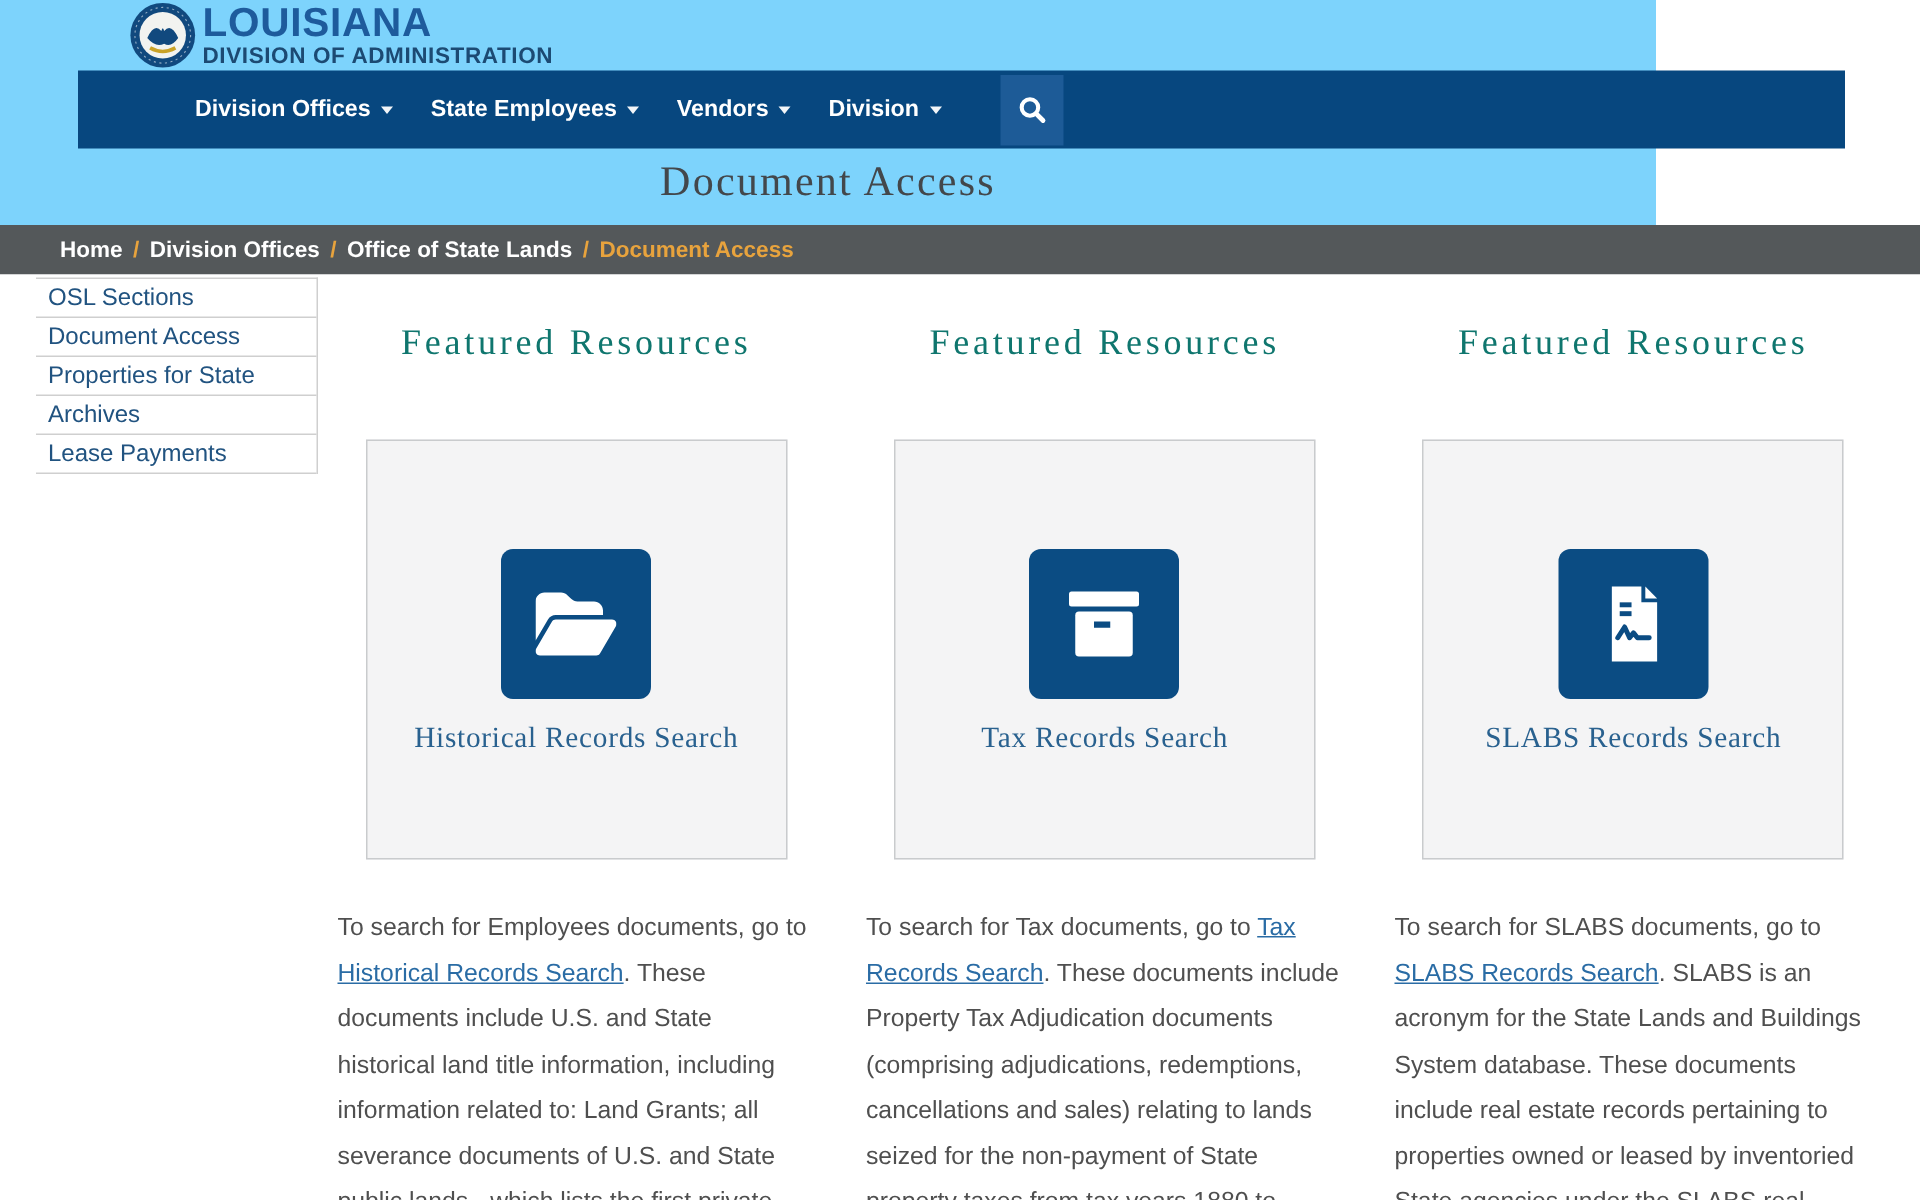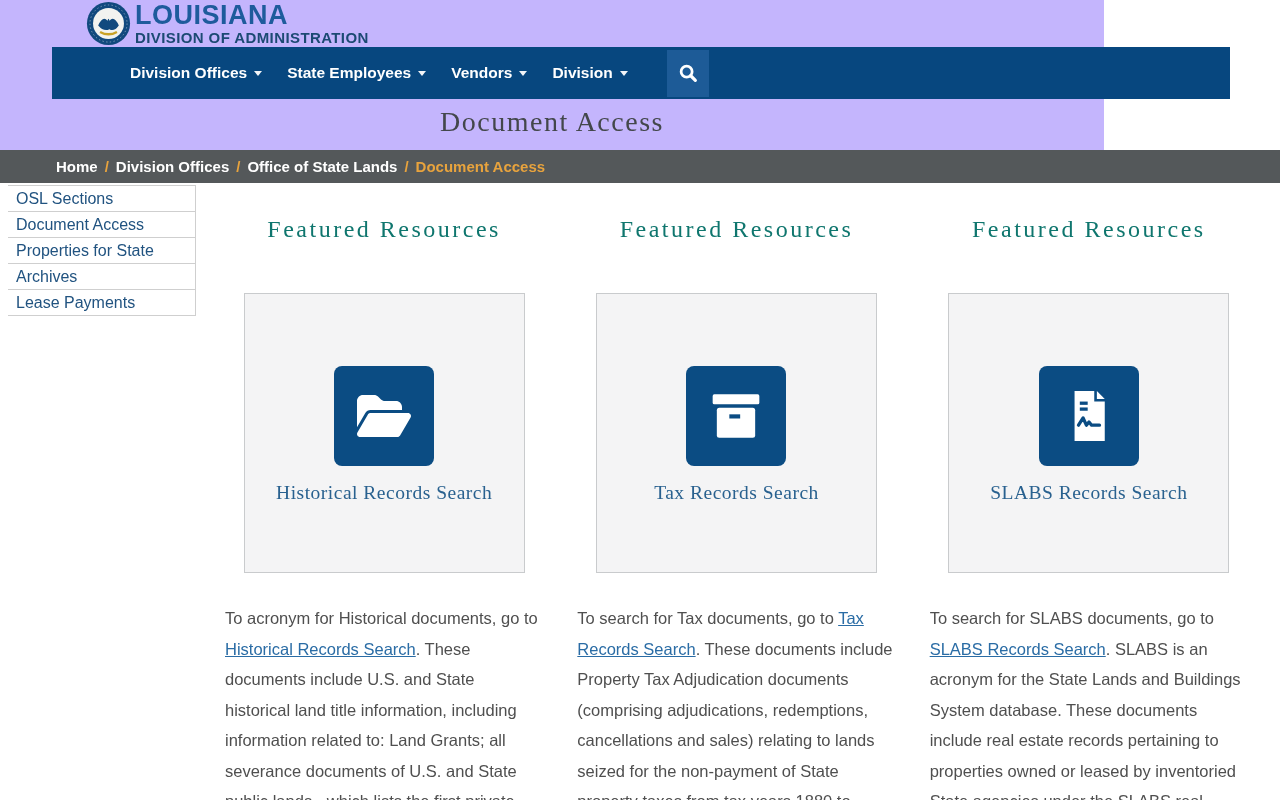--- a/index.html
+++ b/index.html
@@ -1,20 +1,20 @@
 <!DOCTYPE html>
 <html><head>
 <meta charset="utf-8">
 <style>
   * { margin:0; padding:0; box-sizing:border-box; }
   html,body { width:1280px; height:800px; overflow:hidden; background:#fff;
               font-family:"Liberation Sans", sans-serif; }
 
   
-  .header { position:relative; width:1104px; height:150px; background:#c4b5fd; }
+  .header { position:relative; width:1104px; height:150px; background:#7dd3fc; }
 
   .brand { position:absolute; left:86px; top:1px; display:flex; align-items:center; }
   .brand-seal { width:45px; height:45px; }
   .brand-text { margin-left:4px; display:flex; flex-direction:column; justify-content:center; }
   .brand-name { font-size:27px; font-weight:600; color:#1e5b9c; line-height:26px; letter-spacing:0.5px; }
   .brand-division { font-size:15px; font-weight:700; color:#1c4a73; letter-spacing:0.4px; margin-top:1px; }
 
   .navbar { position:absolute; left:52px; top:47px; width:1178px; height:52px;
             background:#07477f; display:flex; align-items:center; padding-left:78px; }
   .nav-item { display:flex; align-items:center; color:#fff; font-size:15.5px; font-weight:700;
@@ -23,29 +23,29 @@
            border-top:5px solid #fff; margin-left:7px; opacity:.95; }
   .search-btn { width:42px; height:47px; background:#1d5b97; display:flex; align-items:center;
                 justify-content:center; margin-left:14px; cursor:pointer; }
 
   .page-title { position:absolute; top:106px; left:0; width:100%; text-align:center;
                 font-family:"Liberation Serif", serif; font-size:28px; color:#43474b;
                 letter-spacing:1.5px; }
 
   
   .breadcrumb { width:1280px; height:33px; background:#54585a; display:flex; align-items:center;
-                padding-left:56px; font-size:15px; font-weight:700; color:#fff; }
+                padding-left:40px; font-size:15px; font-weight:700; color:#fff; }
   .crumb-link { color:#fff; cursor:pointer; }
   .crumb-sep { color:#e8a33d; margin:0 7px; }
   .crumb-current { color:#e8a33d; }
 
   
   .main { position:relative; width:1280px; height:617px; background:#fff; }
 
-  .sidebar { position:absolute; left:8px; top:2px; width:188px;
+  .sidebar { position:absolute; left:24px; top:2px; width:188px;
              border-top:1px solid #cfcfcf; border-right:1px solid #cfcfcf; }
   .side-item { font-size:16px; color:#215380; padding:2px 0 2px 8px; line-height:21px;
                border-bottom:1px solid #cfcfcf; cursor:pointer; }
 
   .columns { position:absolute; left:225px; top:0; width:1023px;
              display:grid; grid-template-columns:repeat(3,1fr); column-gap:34px; }
   .col-heading { margin-top:33px; text-align:center; font-family:"Liberation Serif", serif;
                  font-size:24px; letter-spacing:2.5px; color:#0f766e; white-space:nowrap; }
   .card { width:281px; height:280px; margin:50px auto 0; background:#f4f4f5;
           border:1px solid #c9cbcd; text-align:center; cursor:pointer; }
@@ -127,21 +127,21 @@
     <div class="col">
       <div class="col-heading">Featured Resources</div>
       <div class="card">
         <div class="tile">
           <svg width="54" height="48" viewBox="0 0 576 512">
             <path fill="#ffffff" d="M88.7 223.8L0 375.8V96C0 60.7 28.7 32 64 32H181.5c17 0 33.3 6.7 45.3 18.7l26.5 26.5c12 12 28.3 18.7 45.3 18.7H416c35.3 0 64 28.7 64 64v32H144c-22.8 0-43.8 12.1-55.3 31.8zm27.6 16.1C122.1 230 132.6 224 144 224H544c11.5 0 22 6.1 27.7 16.1s5.7 22.2-.1 32.1l-112 192C453.9 474 443.4 480 432 480H32c-11.5 0-22-6.1-27.7-16.1s-5.7-22.2 .1-32.1l112-192z"></path>
           </svg>
         </div>
         <div class="card-label">Historical Records Search</div>
       </div>
-      <p class="col-para"><span>To acronym for Historical documents, go to </span><a>Historical Records Search</a><span>. These documents include U.S. and State historical land title information, including information related to: Land Grants; all severance documents of U.S. and State public lands - which lists the first private owner; all U.S.</span></p>
+      <p class="col-para"><span>To search for Employees documents, go to </span><a>Historical Records Search</a><span>. These documents include U.S. and State historical land title information, including information related to: Land Grants; all severance documents of U.S. and State public lands - which lists the first private owner; all U.S.</span></p>
     </div>
 
     <div class="col">
       <div class="col-heading">Featured Resources</div>
       <div class="card">
         <div class="tile">
           <svg width="50" height="48" viewBox="0 0 60 56">
             <rect x="2" y="2" width="56" height="12" rx="2" fill="#ffffff"></rect>
             <rect x="7" y="18" width="46" height="36" rx="3" fill="#ffffff"></rect>
             <rect x="22" y="26" width="13" height="5" fill="#0b4c83"></rect>

